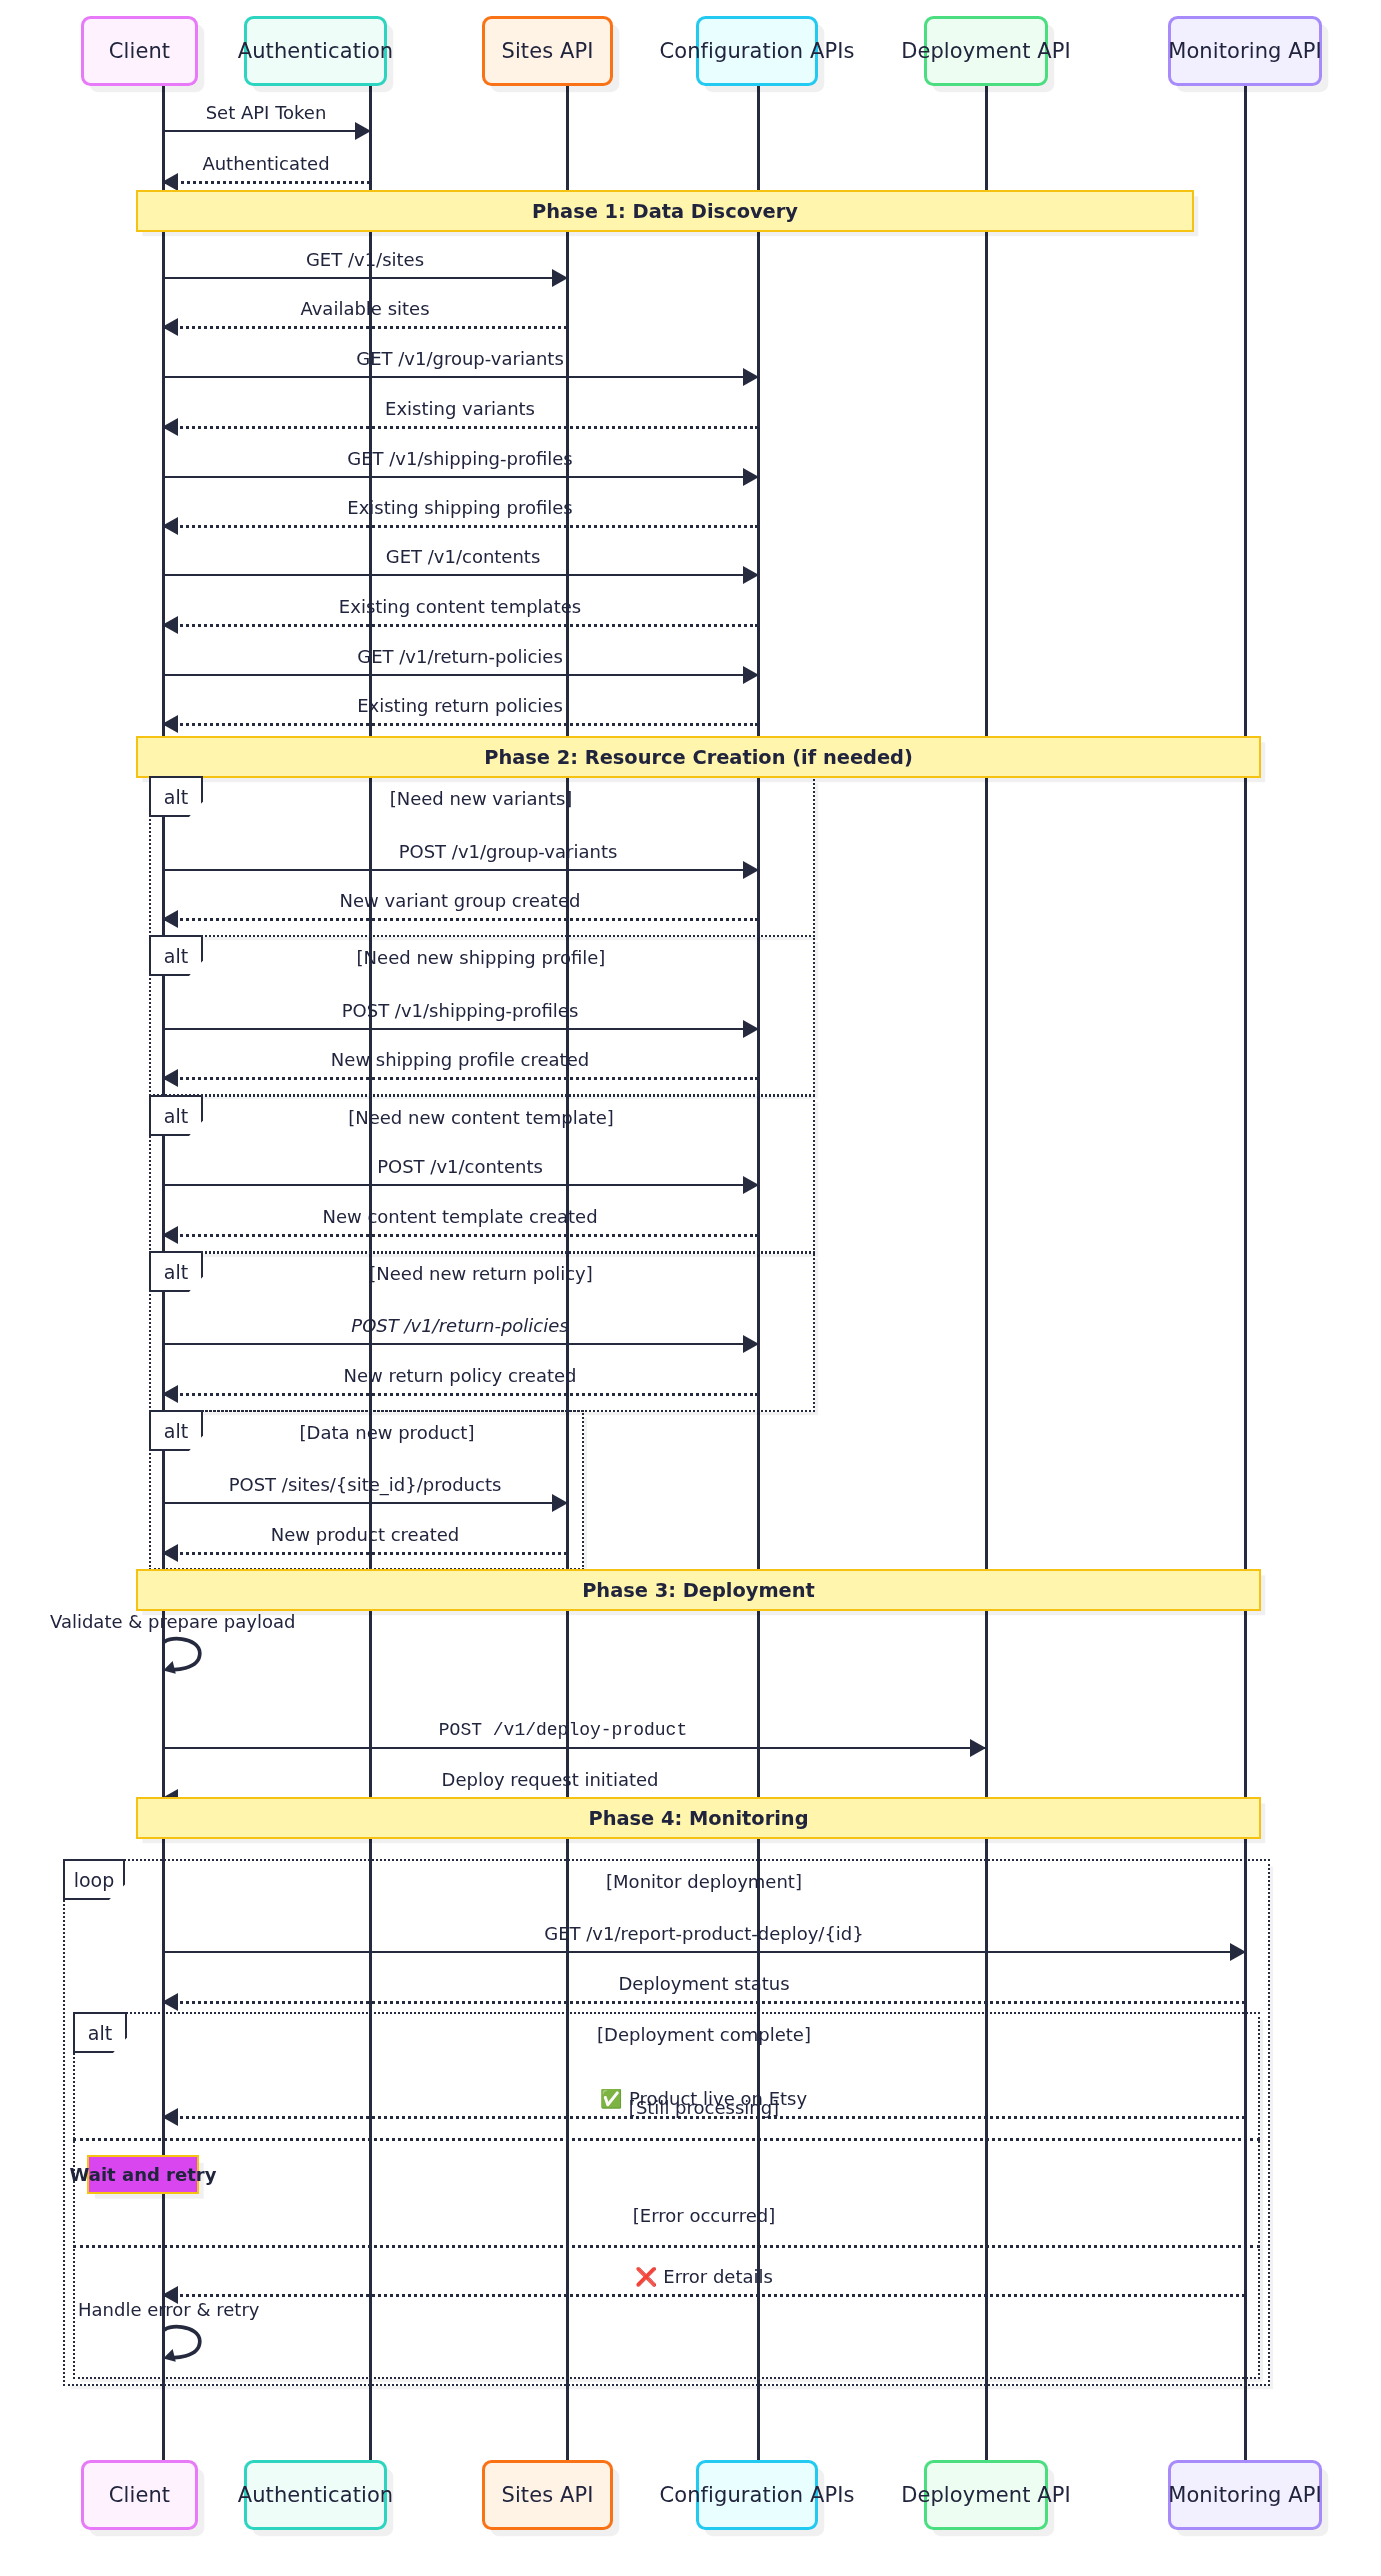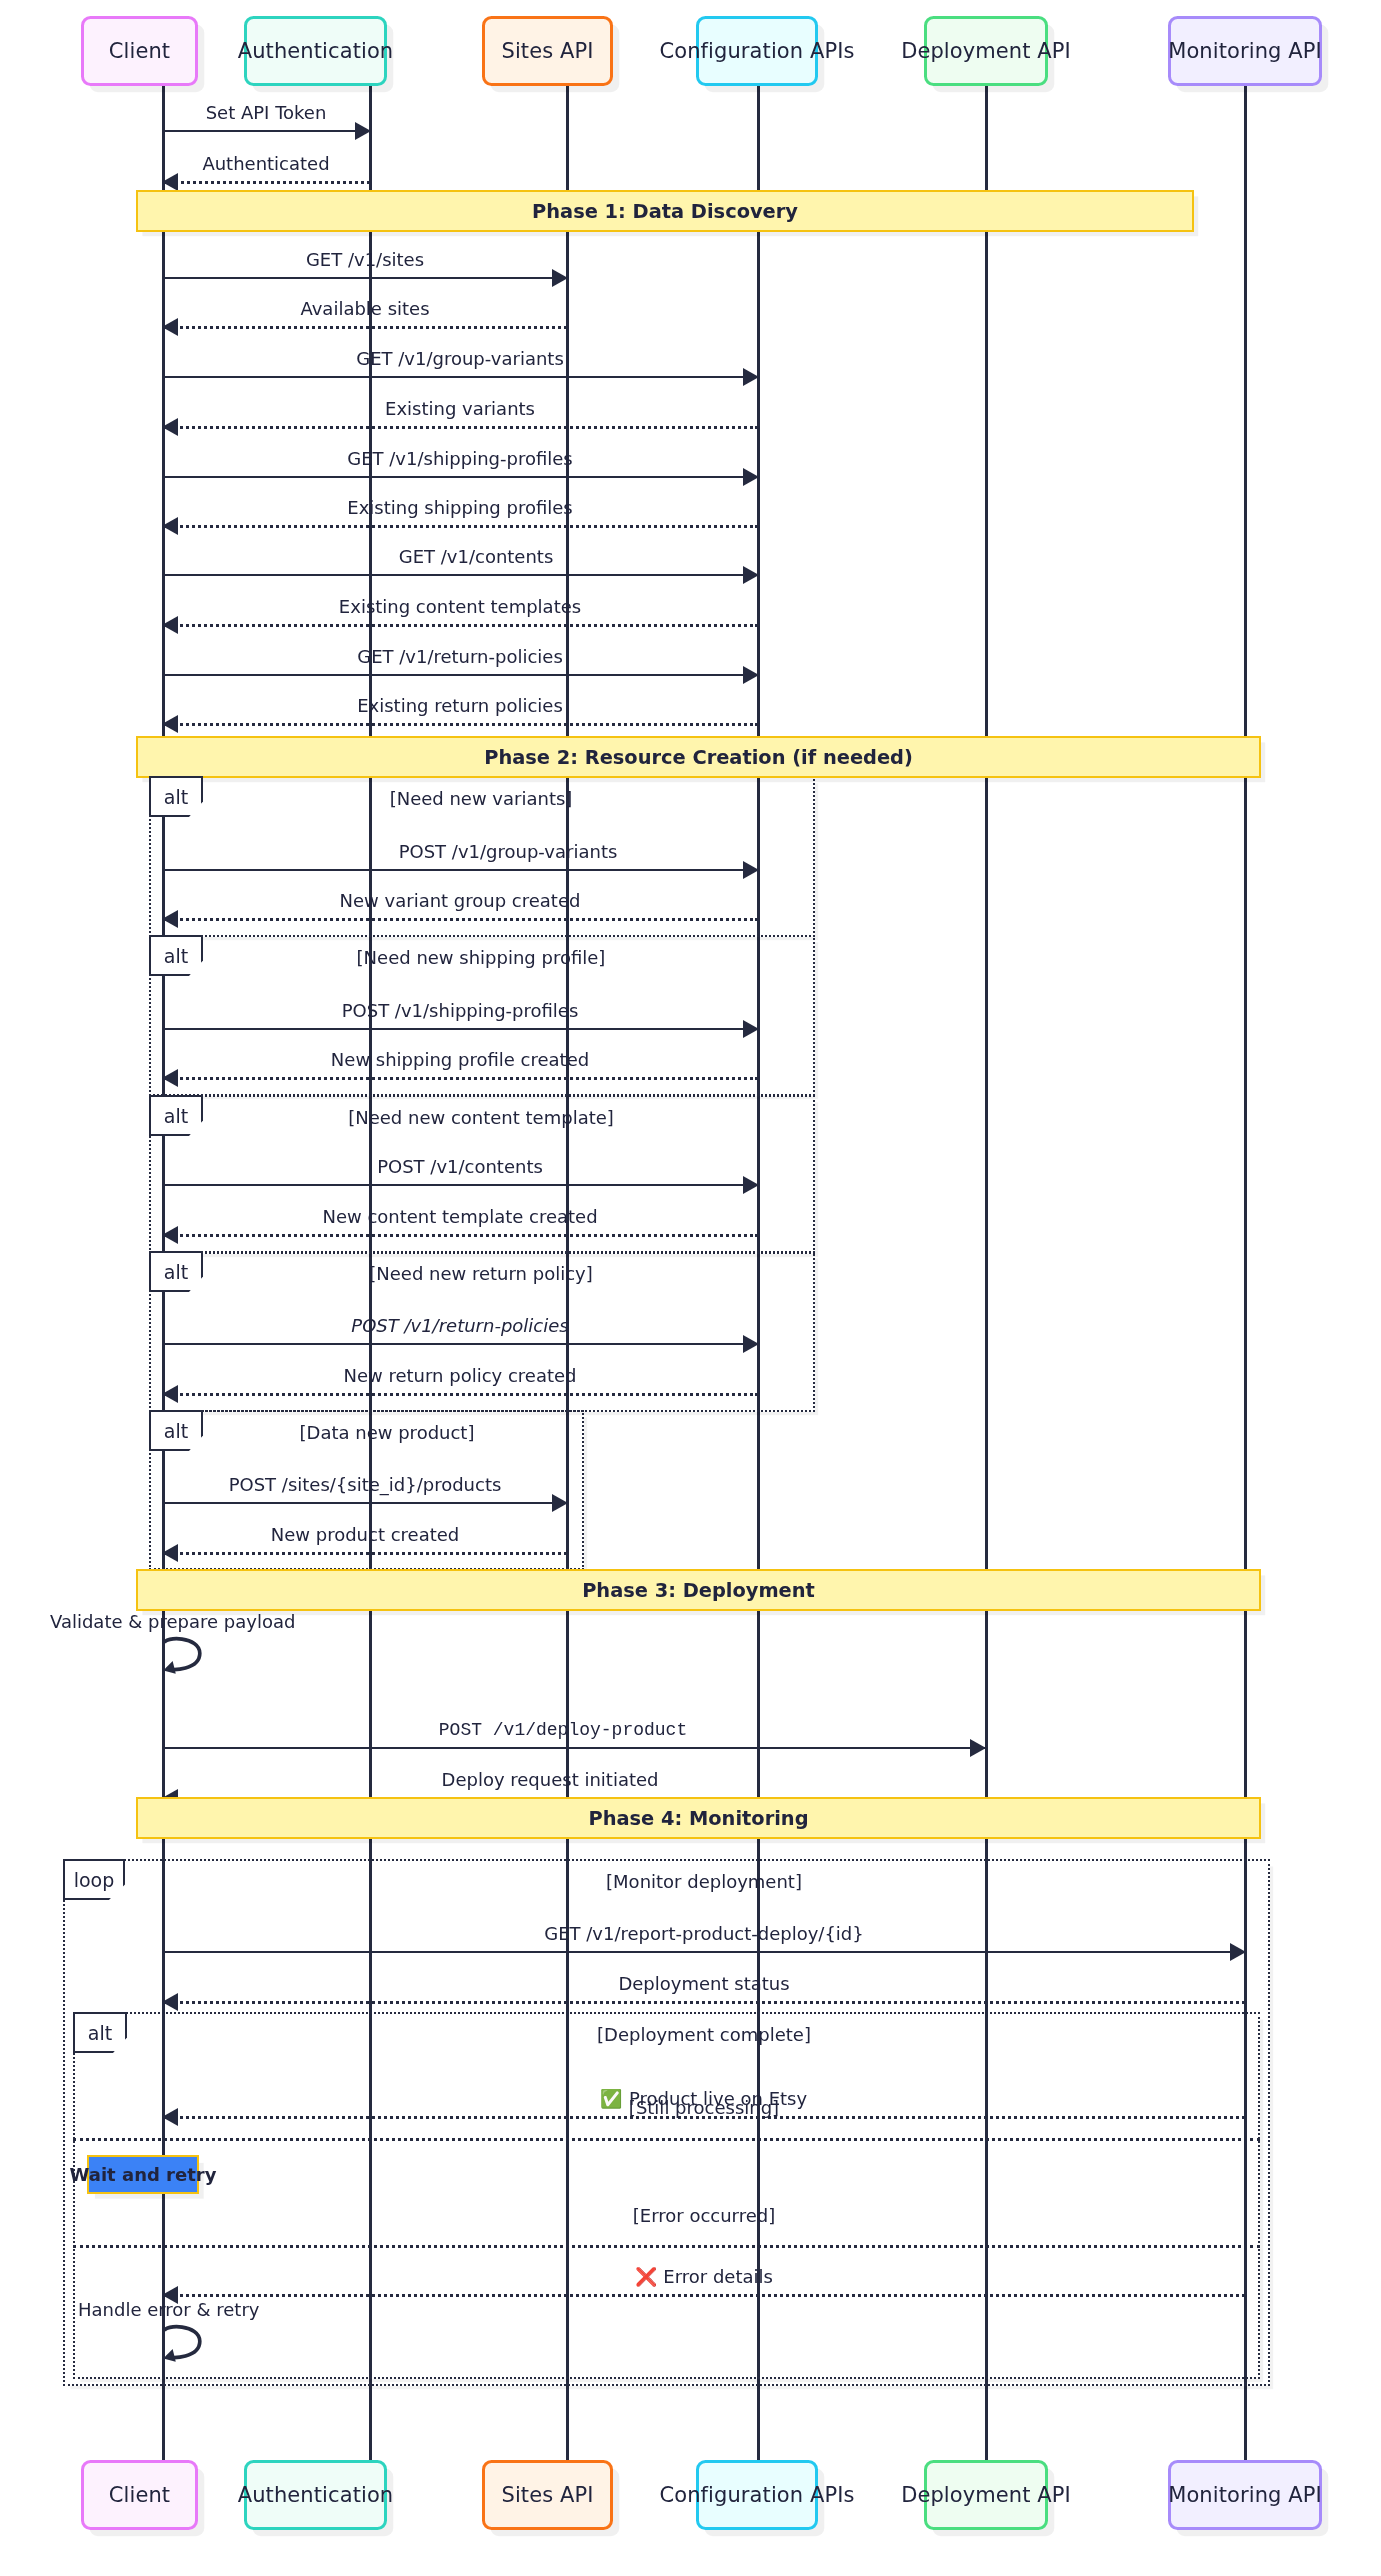--- a/index.html
+++ b/index.html
@@ -68,21 +68,21 @@
   .frag-tag span{font-size:19px;color:#21243d;}
   .frag-cond{
     position:absolute;white-space:nowrap;font-size:18px;color:#21243d;
     transform:translateX(-50%);z-index:22;
   }
   .frag-div{position:absolute;height:0;border-top:3.2px dotted #252a3f;z-index:11;}
 
   
   .note{
     position:absolute;box-sizing:border-box;
-    background:#3b82f6;border:2.6px solid #f5c211;
+    background:#d946ef;border:2.6px solid #f5c211;
     display:flex;align-items:center;justify-content:center;
     box-shadow:6.3px 6.3px 0 -1.6px rgba(0,0,0,0.06);z-index:26;
   }
   .note span{font-size:18px;font-weight:bold;color:#21243d;white-space:nowrap;}
 </style>
 </head>
 <body>
 
 <div id="stage">
     <div class="lifeline" style="left: 162px; top: 86px; height: 2374px;"></div>
@@ -178,21 +178,21 @@
       <div class="label" style="left: 297px;">GET /v1/shipping-profiles</div>
     </div>
     <div class="msg left dotted" style="left: 163px; top: 525px; width: 595px;">
       <div class="line"></div>
       <div class="head"></div>
       <div class="label" style="left: 297px;">Existing shipping profiles</div>
     </div>
     <div class="msg right" style="left: 163px; top: 574px; width: 595px;">
       <div class="line"></div>
       <div class="head"></div>
-      <div class="label" style="left: 313px;">GET /v1/contents</div>
+      <div class="label" style="left: 300px;">GET /v1/contents</div>
     </div>
     <div class="msg left dotted" style="left: 163px; top: 624px; width: 595px;">
       <div class="line"></div>
       <div class="head"></div>
       <div class="label" style="left: 297px;">Existing content templates</div>
     </div>
     <div class="msg right" style="left: 163px; top: 674px; width: 595px;">
       <div class="line"></div>
       <div class="head"></div>
       <div class="label" style="left: 297px;">GET /v1/return-policies</div>

